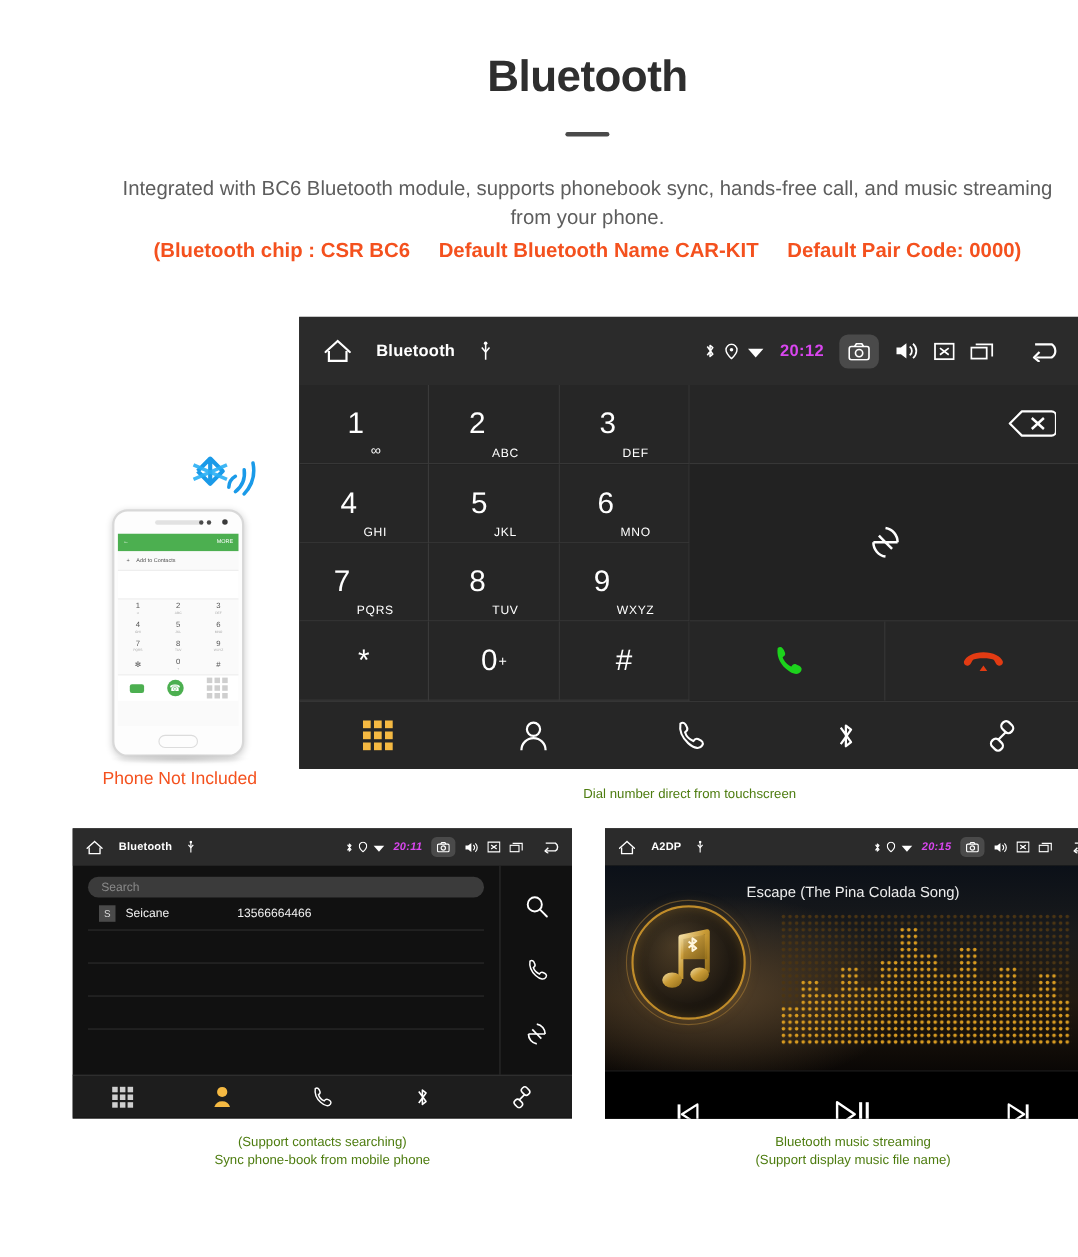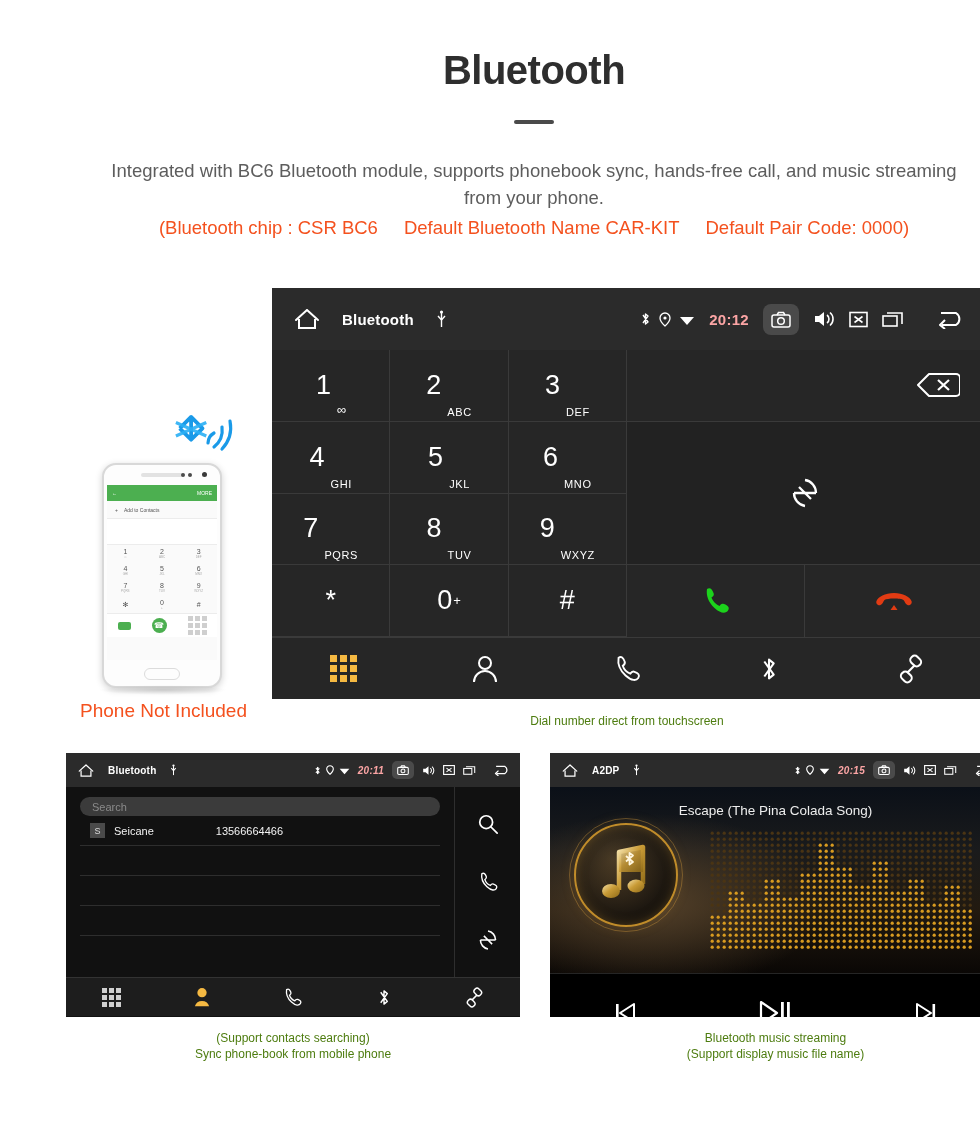--- a/index.html
+++ b/index.html
@@ -35,21 +35,21 @@
     margin-top: 34px;
     padding: 0 48px;
   }
   .hero-specs {
     text-align: center;
     color: #f4511e;
     font-size: 18.5px;
     margin-top: 5px;
     white-space: nowrap;
   }
-  .hero-specs span { display:inline-block; }
+  .hero-specs span { display:inline-block;font-weight:bold; }
   .spec-gap { width: 26px; }
 
   
   .dialer-unit {
     position: absolute;
     left: 228px; top: 288px;
     width: 710px; height: 411px;
     background: #111;
     overflow: hidden;
   }
@@ -60,21 +60,21 @@
     align-items: center;
     padding: 0 14px 0 22px;
     position: relative;
   }
   .sb-left { display:flex; align-items:center; gap: 22px; }
   .sb-title {
     color:#fff; font-size:15px; font-weight:bold; letter-spacing:0.2px;
   }
   .sb-spacer { flex: 1; }
   .sb-right { display:flex; align-items:center; gap: 14px; }
-  .sb-time { color:#fca5a5; font-size:15px; font-weight:bold; letter-spacing:0.3px; }
+  .sb-time { color:#d946ef; font-size:15px; font-weight:bold; letter-spacing:0.3px; }
   .sb-icons-small { display:flex; align-items:center; gap:8px; }
   .cam-hl {
     background: #4a4a4a;
     border-radius: 8px;
     padding: 7px 8px 7px 8px;
     display:flex; align-items:center; justify-content:center;
   }
   .ico { display:inline-flex; align-items:center; justify-content:center; }
 
   
@@ -185,21 +185,21 @@
   .phone-home {
     position:absolute; left:50%; transform:translateX(-50%); bottom:6px;
     width:36px; height:12px; border:1.5px solid #dcdcdc; border-radius:6px;
   }
   .phone-shadow{
     position:absolute;left:6px;top:282px;width:130px;height:10px;
     background:radial-gradient(ellipse at center, rgba(0,0,0,0.13) 0%, rgba(0,0,0,0) 70%);
   }
   .phone-note {
     position:absolute; left:-16px; top:297px; width:175px;
-    text-align:center; color:#f4511e; font-size:19px;
+    text-align:center; color:#f4511e; font-size:16px;
   }
 
   .caption {
     position:absolute; text-align:center; color:#4d7c0f;
     font-size:12px; line-height:1.35;
   }
 
   
   .pb-unit {
     position:absolute; left:22px; top:753px; width:454px; height:264px;

